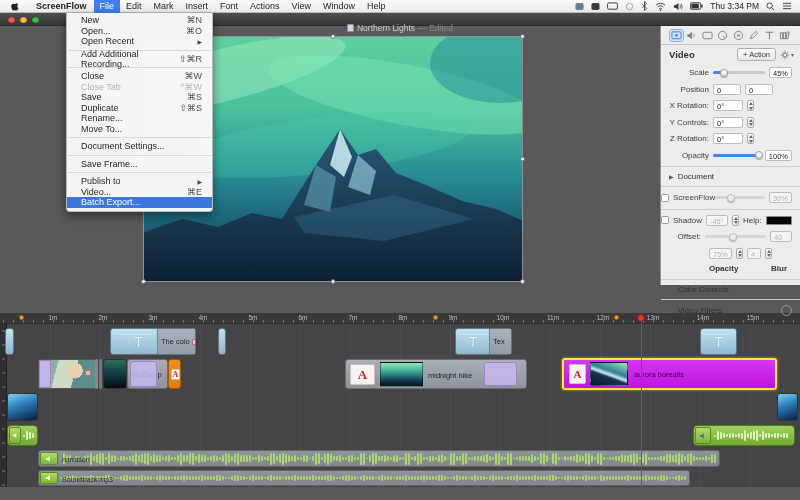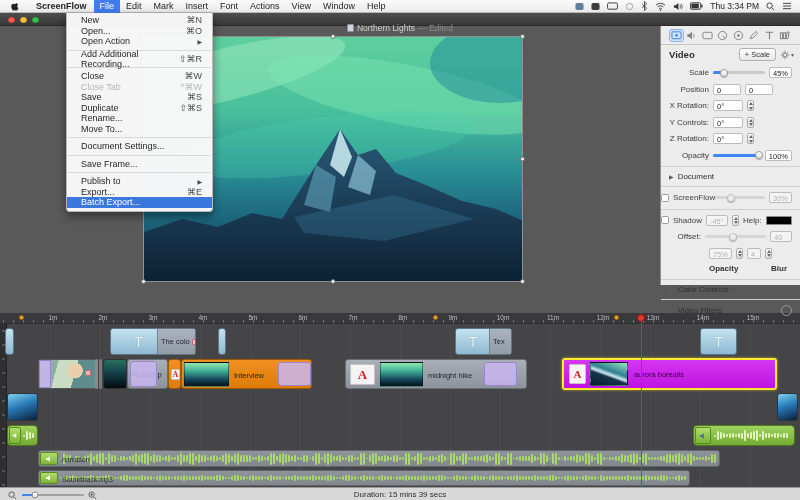--- a/index.html
+++ b/index.html
@@ -265,21 +265,21 @@
         <svg width="11" height="11" viewBox="0 0 12 12">
             <rect x="1.5" y="3" width="2.2" height="6.5" fill="none" stroke="currentColor"></rect>
             <rect x="5" y="3" width="2.2" height="6.5" fill="none" stroke="currentColor"></rect>
             <rect x="8.2" y="2.2" width="2.2" height="7.3" transform="rotate(12 9.3 6)" fill="none" stroke="currentColor"></rect>
           </svg>
       </div>
     </div>
 
     <div class="ihdr">
       <span class="ititle">Video</span>
-      <span class="btn-action">+ Scale</span>
+      <span class="btn-action">+ Action</span>
       <span class="gearwrap">
         <svg width="10" height="10" viewBox="0 0 12 12">
             <circle cx="6" cy="6" r="2.3" fill="none" stroke="#666"></circle>
             <path d="M6 1v2M6 9v2M1 6h2M9 6h2M2.5 2.5l1.4 1.4M8.1 8.1l1.4 1.4M9.5 2.5L8.1 3.9M3.9 8.1L2.5 9.5" stroke="#666"></path>
           </svg>
         <span style="font-size:6px">▾</span>
       </span>
     </div>
 
     <div class="irows">
@@ -444,25 +444,20 @@
     </div>
     <div class="clip" style="left:95px;top:46px;width:3px;height:30px;background:#8a8a8a"></div>
     <div class="clip" style="left:99px;top:46px;width:3px;height:30px;background:#77777c"></div>
     <div class="clip th-darkaurora" style="left:103px;top:46px;width:24px;height:30px;border:1px solid #333"></div>
     <div class="clip gclip" style="left:127px;top:46px;width:41px;height:30px">
       <span class="cliplabel" style="left:4px;top:10px">NLComp</span>
       <div class="lav" style="left:2px;top:1px;bottom:1px;width:27px"></div>
     </div>
     <div class="clip oclip" style="left:168px;top:46px;width:13px;height:30px">
       <span class="abadge" style="position:absolute;left:2px;top:9px;width:9px;height:11px;font-size:8px">A</span>
-    </div>
-    <div class="clip oclip" style="left:181px;top:46px;width:131px;height:30px">
-      <div class="thumb th-aurora" style="left:2px;top:2px;width:45px;height:25px"></div>
-      <span class="cliplabel" style="left:52px;top:11px">Interview</span>
-      <div class="lav" style="left:96px;top:2px;bottom:2px;width:33px"></div>
     </div>
     <div class="clip gclip" style="left:345px;top:46px;width:182px;height:30px">
       <span class="abadge" style="position:absolute;left:4px;top:4px;width:25px;height:21px;font-size:13px">A</span>
       <div class="thumb th-aurora" style="left:34px;top:2px;width:43px;height:25px"></div>
       <span class="cliplabel" style="left:82px;top:11px">midnight hike</span>
       <div class="lav" style="left:138px;top:2px;bottom:2px;width:33px"></div>
     </div>
     <div class="clip selclip" style="left:562px;top:45px;width:215px;height:32px">
       <span class="abadge" style="position:absolute;left:5px;top:4px;width:17px;height:20px;font-size:11px">A</span>
       <div class="thumb th-mountain" style="left:26px;top:2px;width:38px;height:24px"></div>
@@ -966,36 +961,20 @@
           <i style="height: 4.8262px;"></i>
           <i style="height: 3.18945px;"></i>
         </div>
       <span class="cliplabel" style="left:23px;top:4.5px;font-size:7px;z-index:2">Soundtrack.mp3</span>
     </div>
 
     <div class="phline" style="left:641px"></div>
     <div class="phknob" style="left:637px"></div>
   </div>
 
-  <div class="statusbar">
-    <svg style="position:absolute;left:8px;top:2.5px" width="9" height="9" viewBox="0 0 10 10">
-        <circle cx="4" cy="4" r="3" fill="none" stroke="#555"></circle>
-        <path d="M6.3 6.3L9 9" stroke="#555"></path>
-      </svg>
-    <div class="zoomslider">
-        <div class="fill"></div>
-        <div class="knob"></div>
-      </div>
-    <svg style="position:absolute;left:88px;top:2.5px" width="9" height="9" viewBox="0 0 10 10">
-        <circle cx="4" cy="4" r="3" fill="none" stroke="#555"></circle>
-        <path d="M6.3 6.3L9 9" stroke="#555"></path>
-        <path d="M2.5 4h3M4 2.5v3" stroke="#555"></path>
-      </svg>
-    <div class="duration">Duration: 15 mins 39 secs</div>
-  </div>
 
   <div class="menubar">
     <span class="apple">
       <svg width="10" height="11" viewBox="0 0 12 13">
           <path d="M6.7 3.2c.5-.7 1.6-1 1.6-1s.1 1-.4 1.7c-.5.7-1.5.9-1.5.9s-.2-.9.3-1.6z" fill="#222"></path>
           <path d="M8.8 6c0-1.2 1.1-1.8 1.1-1.8S9.2 3.3 7.9 3.3c-.9 0-1.5.5-1.9.5-.4 0-1.1-.5-1.9-.5C2.7 3.3 1.5 4.5 1.5 6.6c0 2.4 1.7 4.8 2.8 4.8.6 0 .9-.4 1.7-.4.8 0 1 .4 1.7.4.9 0 2-1.7 2.4-2.9 0 0-1.3-.5-1.3-2.5z" fill="#222"></path>
         </svg>
     </span>
     <span class="mi appname">ScreenFlow</span>
     <span class="mi active">File</span>
@@ -1081,21 +1060,21 @@
   <div class="filemenu">
     <div class="fm-item">
         <span>New</span>
         <span class="sc">⌘N</span>
       </div>
     <div class="fm-item">
         <span>Open...</span>
         <span class="sc">⌘O</span>
       </div>
     <div class="fm-item">
-        <span>Open Action</span>
+        <span>Open Recent</span>
         <span class="sc" style="font-size:6px">▶</span>
       </div>
     <div class="fm-sep"></div>
     <div class="fm-item">
         <span>Add Additional Recording...</span>
         <span class="sc">⇧⌘R</span>
       </div>
     <div class="fm-sep"></div>
     <div class="fm-item">
         <span>Close</span>
@@ -1130,21 +1109,21 @@
     <div class="fm-item">
         <span>Save Frame...</span>
         <span class="sc"></span>
       </div>
     <div class="fm-sep"></div>
     <div class="fm-item">
         <span>Publish to</span>
         <span class="sc" style="font-size:6px">▶</span>
       </div>
     <div class="fm-item">
-        <span>Export...</span>
+        <span>Video...</span>
         <span class="sc">⌘E</span>
       </div>
     <div class="fm-item hl">
         <span>Batch Export...</span>
         <span class="sc"></span>
       </div>
   </div>
 
 </div>
 

